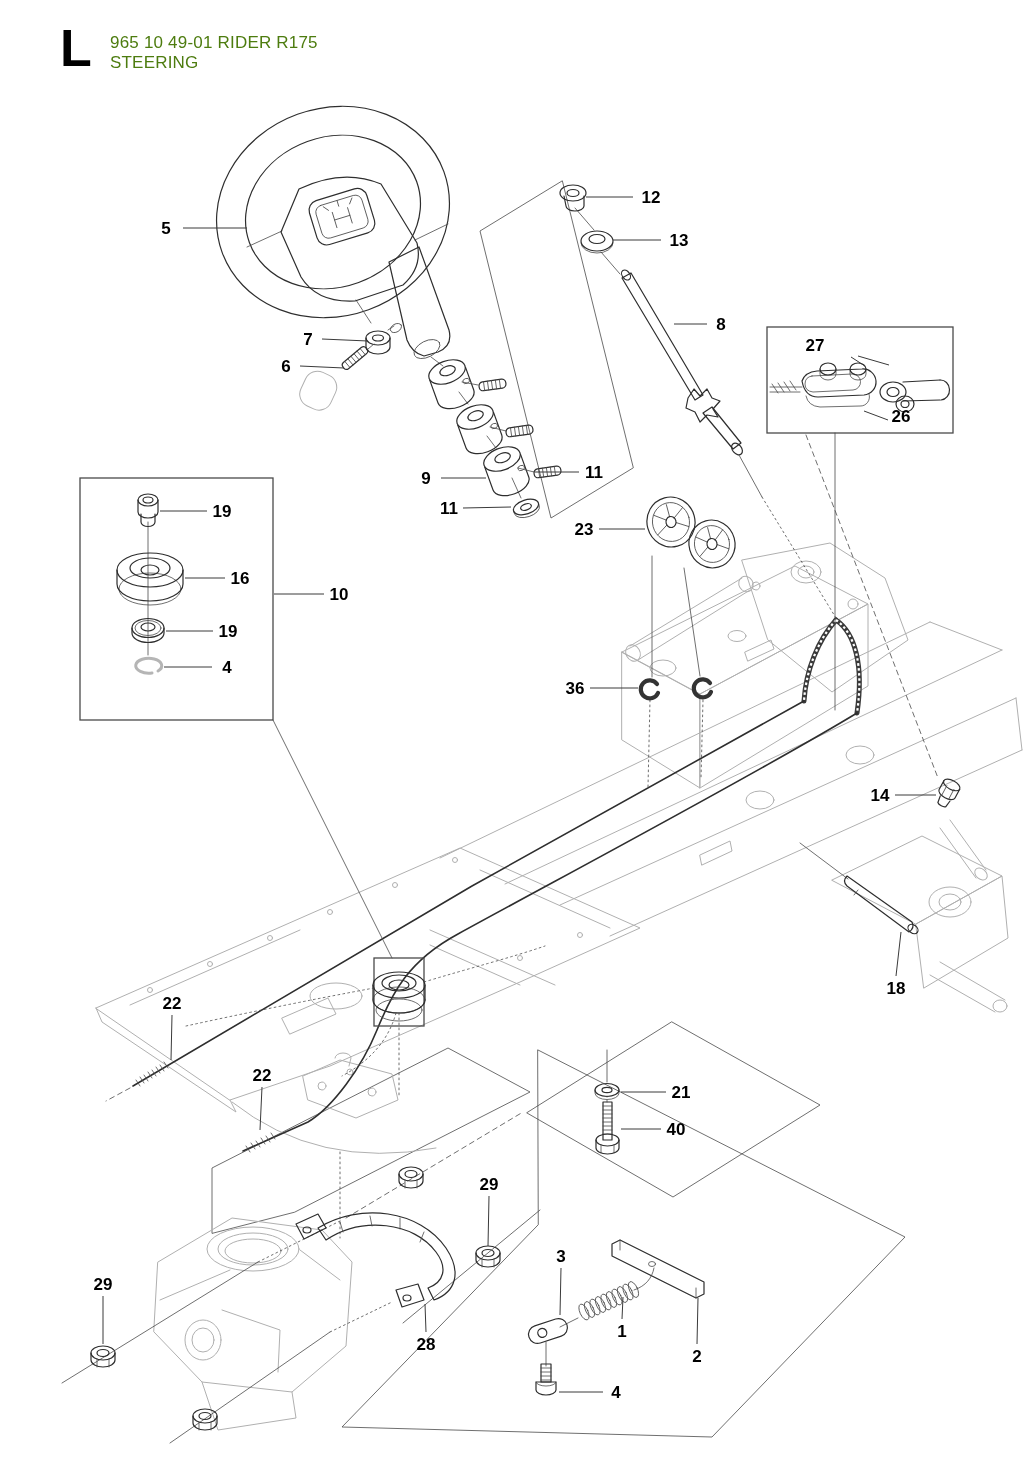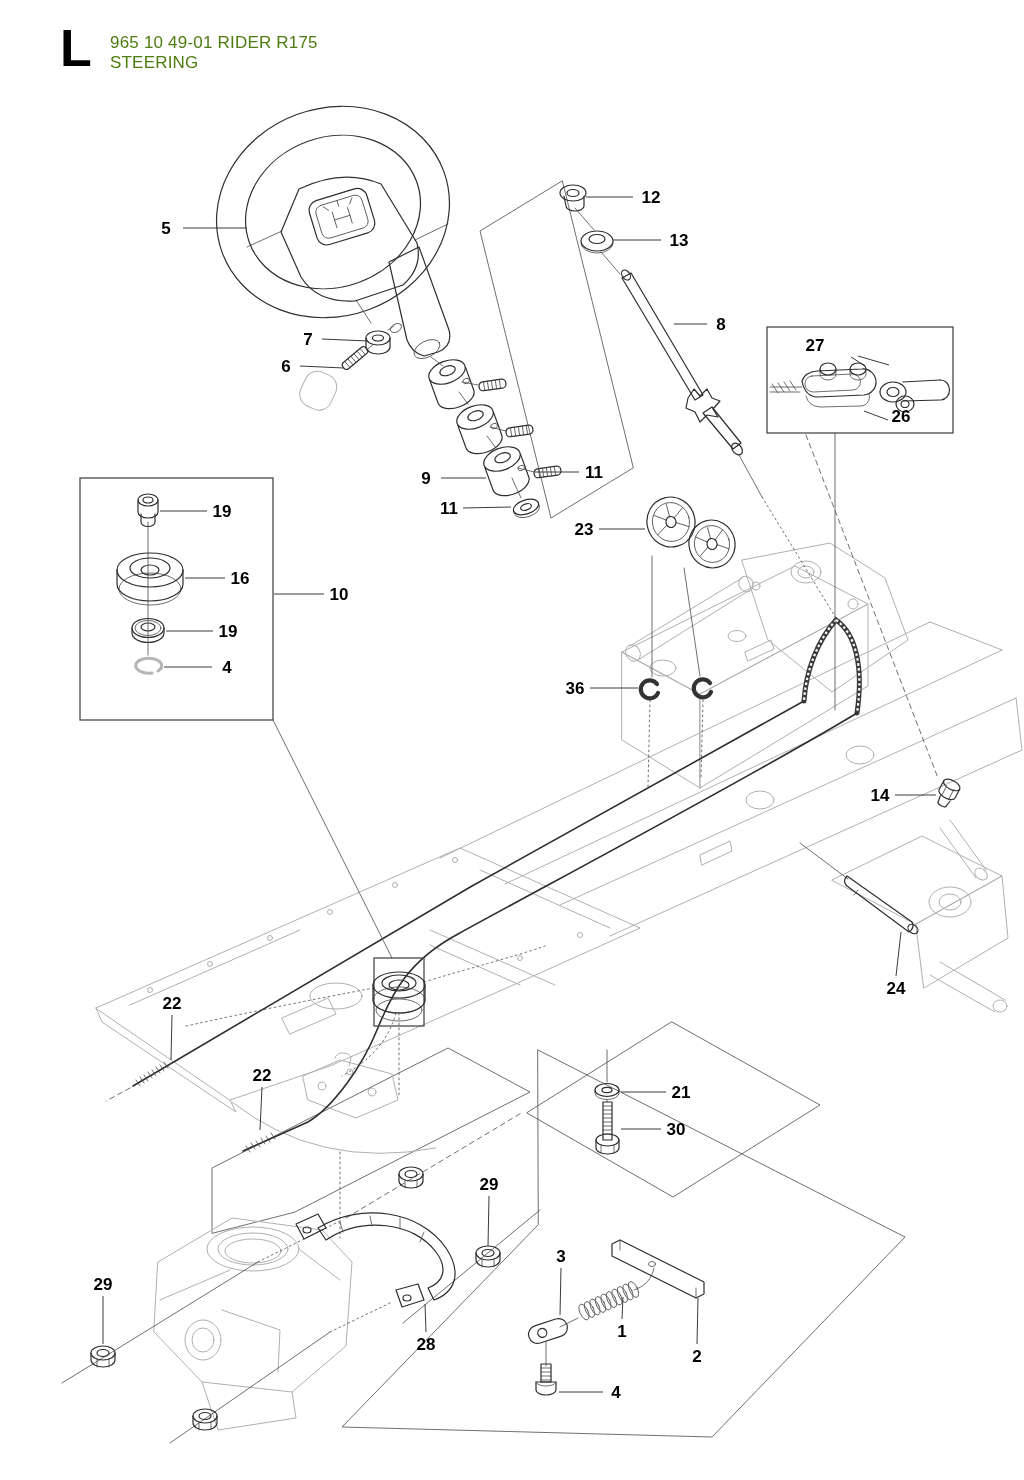--- a/index.html
+++ b/index.html
@@ -466,25 +466,25 @@
   <div class="callout" style="left:426px;top:478px">9</div>
   <div class="callout" style="left:449px;top:508px">11</div>
   <div class="callout" style="left:584px;top:529px">23</div>
   <div class="callout" style="left:222px;top:511px">19</div>
   <div class="callout" style="left:240px;top:578px">16</div>
   <div class="callout" style="left:339px;top:594px">10</div>
   <div class="callout" style="left:228px;top:631px">19</div>
   <div class="callout" style="left:227px;top:667px">4</div>
   <div class="callout" style="left:575px;top:688px">36</div>
   <div class="callout" style="left:880px;top:795px">14</div>
-  <div class="callout" style="left:896px;top:988px">24</div>
+  <div class="callout" style="left:896px;top:988px">18</div>
   <div class="callout" style="left:172px;top:1003px">22</div>
   <div class="callout" style="left:262px;top:1075px">22</div>
   <div class="callout" style="left:681px;top:1092px">21</div>
-  <div class="callout" style="left:676px;top:1129px">30</div>
+  <div class="callout" style="left:676px;top:1129px">40</div>
   <div class="callout" style="left:489px;top:1184px">29</div>
   <div class="callout" style="left:561px;top:1256px">3</div>
   <div class="callout" style="left:103px;top:1284px">29</div>
   <div class="callout" style="left:622px;top:1331px">1</div>
   <div class="callout" style="left:697px;top:1356px">2</div>
   <div class="callout" style="left:426px;top:1344px">28</div>
   <div class="callout" style="left:616px;top:1392px">4</div>
 </div>
 
 </body></html>

